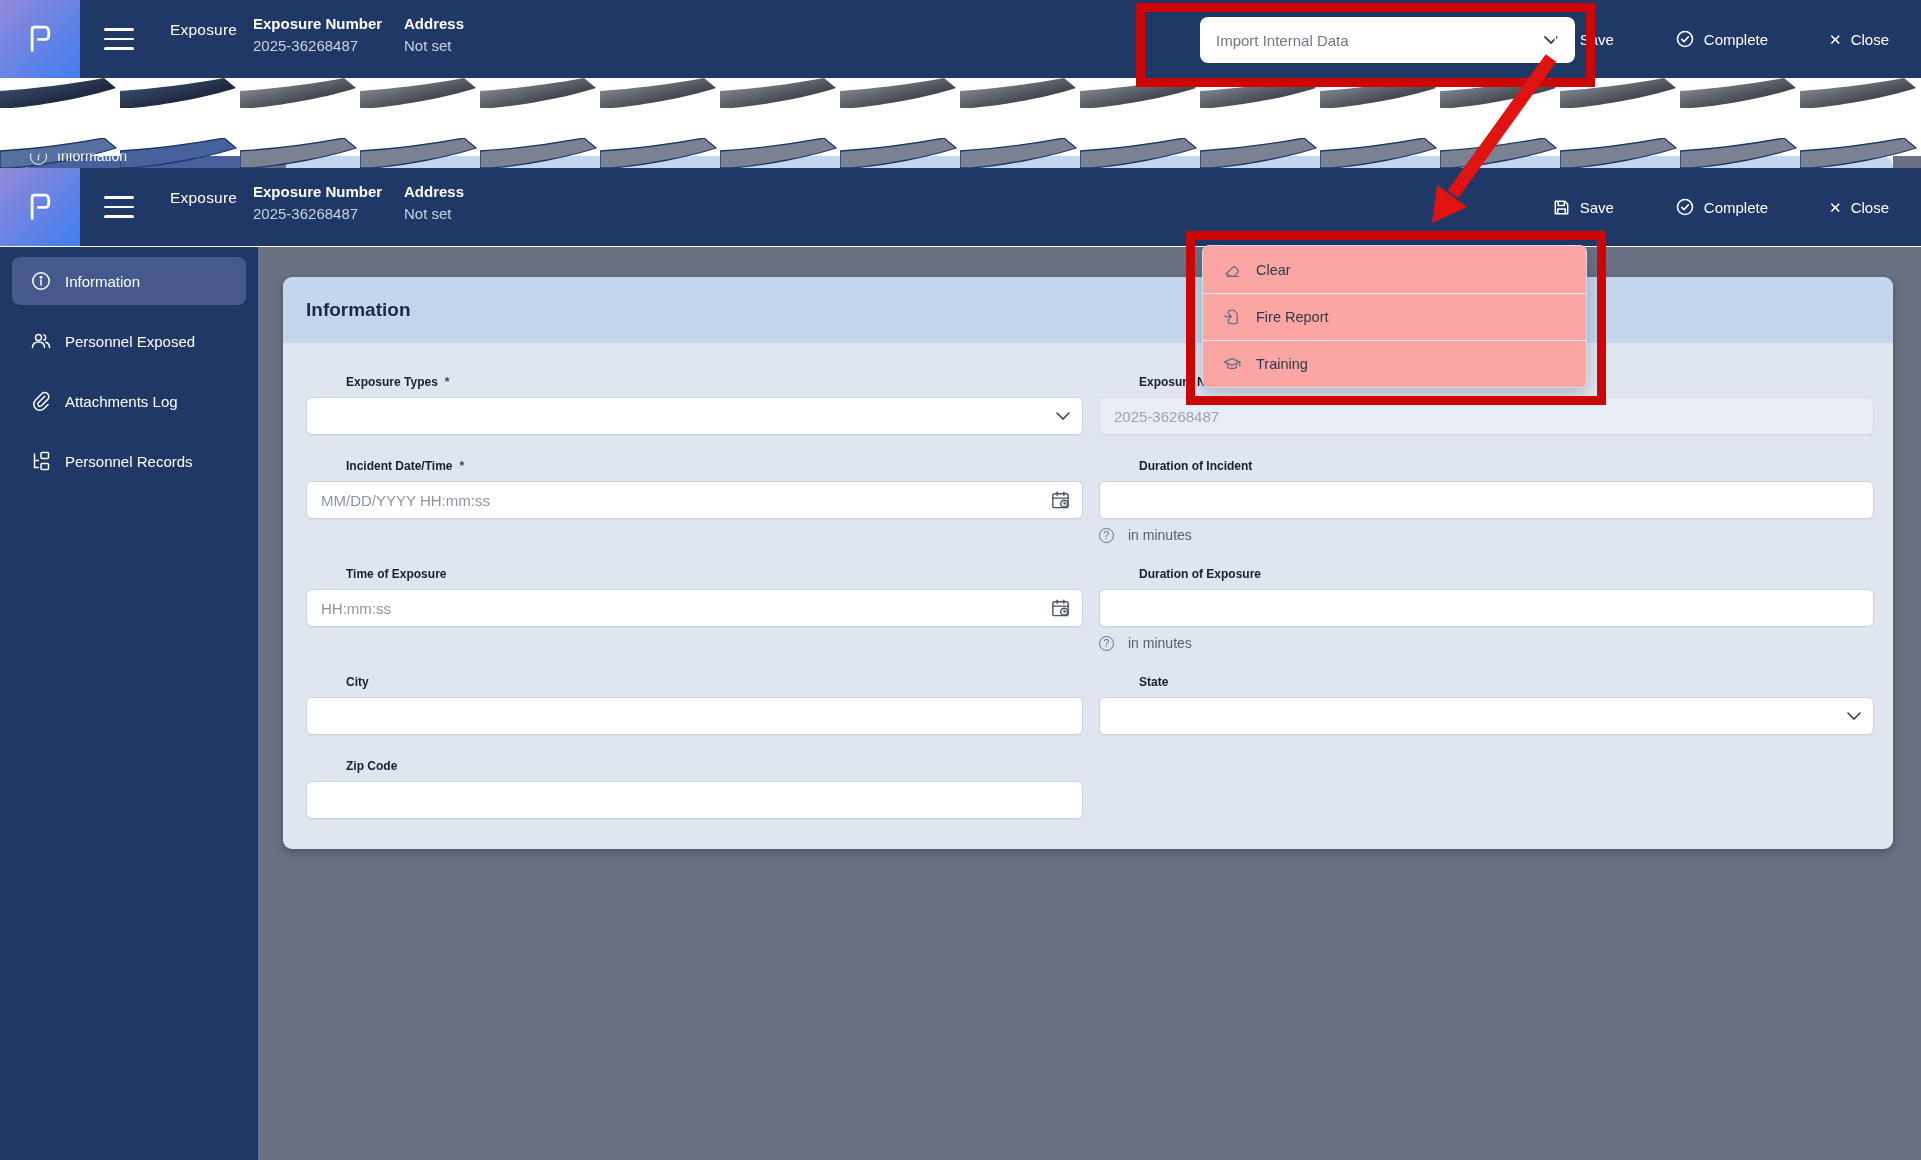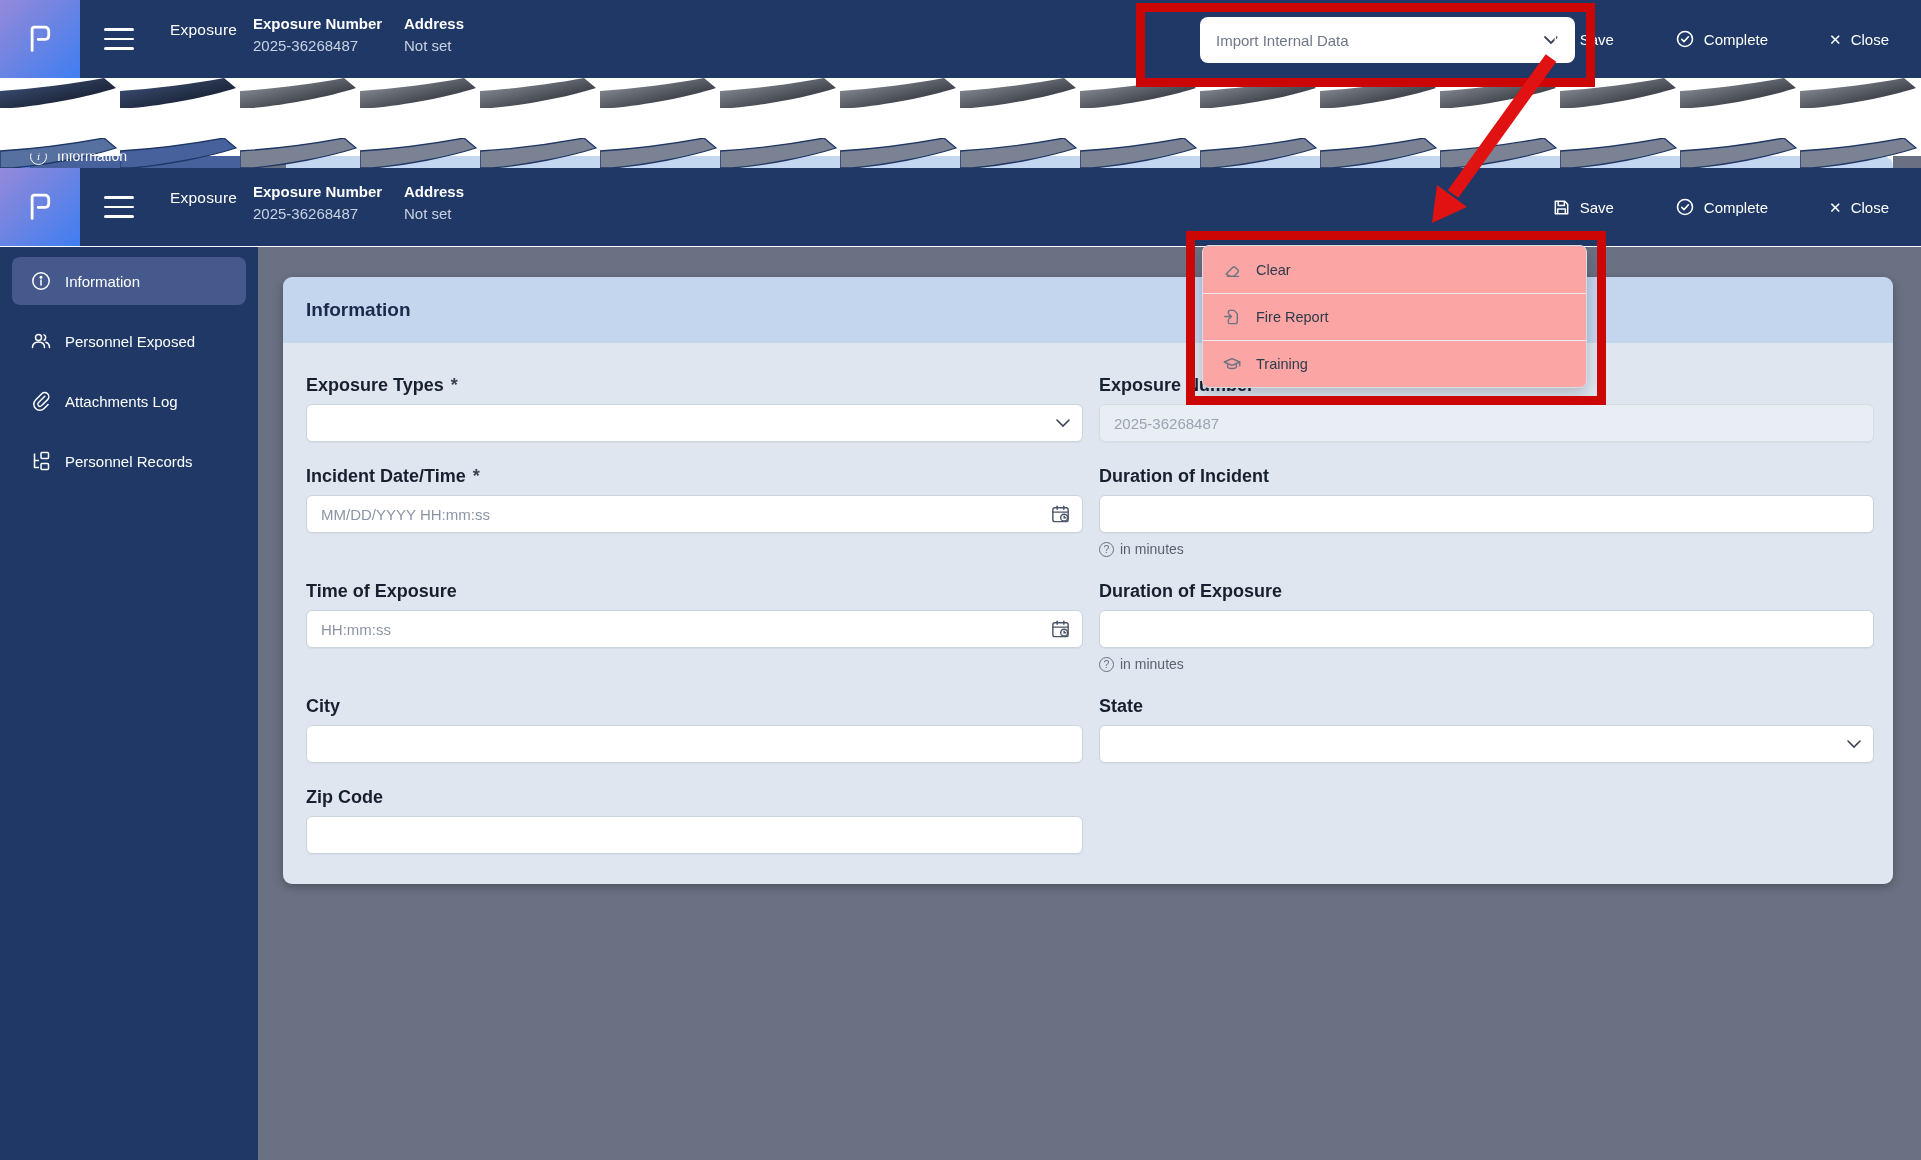--- a/index.html
+++ b/index.html
@@ -70,31 +70,31 @@
   .sideitem{width:234px;height:48px;margin:0 12px 12px 12px;border-radius:8px;display:flex;
     align-items:center;gap:13px;padding-left:18px;color:#fff;font-size:15px;cursor:pointer;}
   .sideitem.active{background:var(--selected_item);}
   .content{position:absolute;left:258px;top:247px;width:1663px;height:913px;background:var(--content_bg);z-index:4;}
   .panel{position:absolute;left:25px;top:30px;width:1610px;border-radius:9px;
     box-shadow:0 3px 10px rgba(0,0,0,.28);overflow:hidden;}
   .phead{height:66px;background:var(--panel_header);display:flex;align-items:center;padding:0 23px;}
   .phead h2{font-size:19px;color:#1b2a4a;font-weight:bold;}
   .pbody{background:var(--panel_body);padding:32px 23px 30px 23px;}
   .formgrid{display:grid;grid-template-columns:777px 775px;column-gap:16px;row-gap:24px;}
-  .flabel{font-size:18px;font-weight:bold;color:#16202e;margin-bottom:8px;}
+  .flabel{font-size:12px;font-weight:bold;color:#16202e;margin-bottom:8px;margin-left:40px;}
   .flabel .req{margin-left:7px;color:#3a4353;}
   .inputwrap{position:relative;}
   .tinput{width:100%;height:38px;background:#fff;border:1px solid var(--input_border);
     border-radius:6px;font-size:15px;color:#7f1d1d;padding:0 14px;outline:none;
     font-family:"Liberation Sans",sans-serif;box-shadow:0 1px 1px rgba(20,30,60,.05);}
   .tinput::placeholder{color:#8b95a5;}
   .tinput:disabled{background:#e9edf4;border-color:#d6dce4;color:#9aa4b2;-webkit-text-fill-color:#9aa4b2;}
   .selectbox{display:flex;align-items:center;justify-content:flex-end;cursor:pointer;}
   .icon-right{position:absolute;right:12px;top:50%;transform:translateY(-50%);}
-  .helper{margin-top:8px;display:flex;align-items:center;gap:6px;font-size:14px;color:#5a6271;}
+  .helper{margin-top:8px;display:flex;align-items:center;gap:14px;font-size:14px;color:#5a6271;}
   .qmark{width:15px;height:15px;border:1.2px solid #6a7280;border-radius:50%;font-size:10.5px;
     display:flex;align-items:center;justify-content:center;color:#6a7280;}
   .qmark::before{content:"?";}
 
   
   .menu{position:absolute;left:1202px;top:245px;width:385px;background:#fca5a5;border-radius:7px;
     border:1px solid #d7dbe2;box-shadow:0 6px 16px rgba(10,20,40,.22);z-index:50;overflow:hidden;}
   .menuitem{height:47px;display:flex;align-items:center;gap:14px;padding-left:19px;
     font-size:14.5px;color:#2e3a49;cursor:pointer;}
   .menuitem + .menuitem{border-top:1px solid #e8eaee;}

